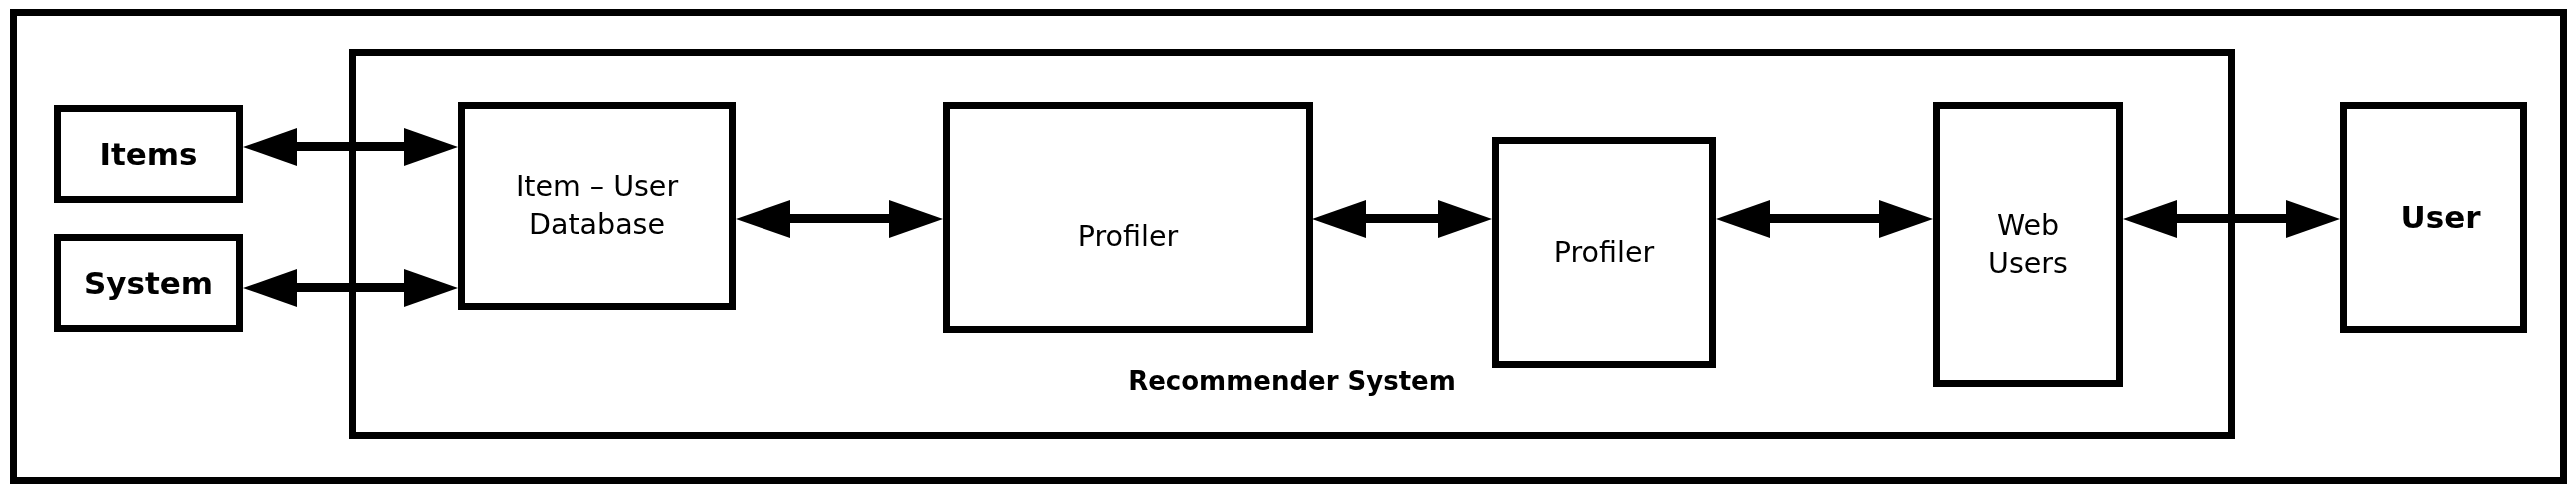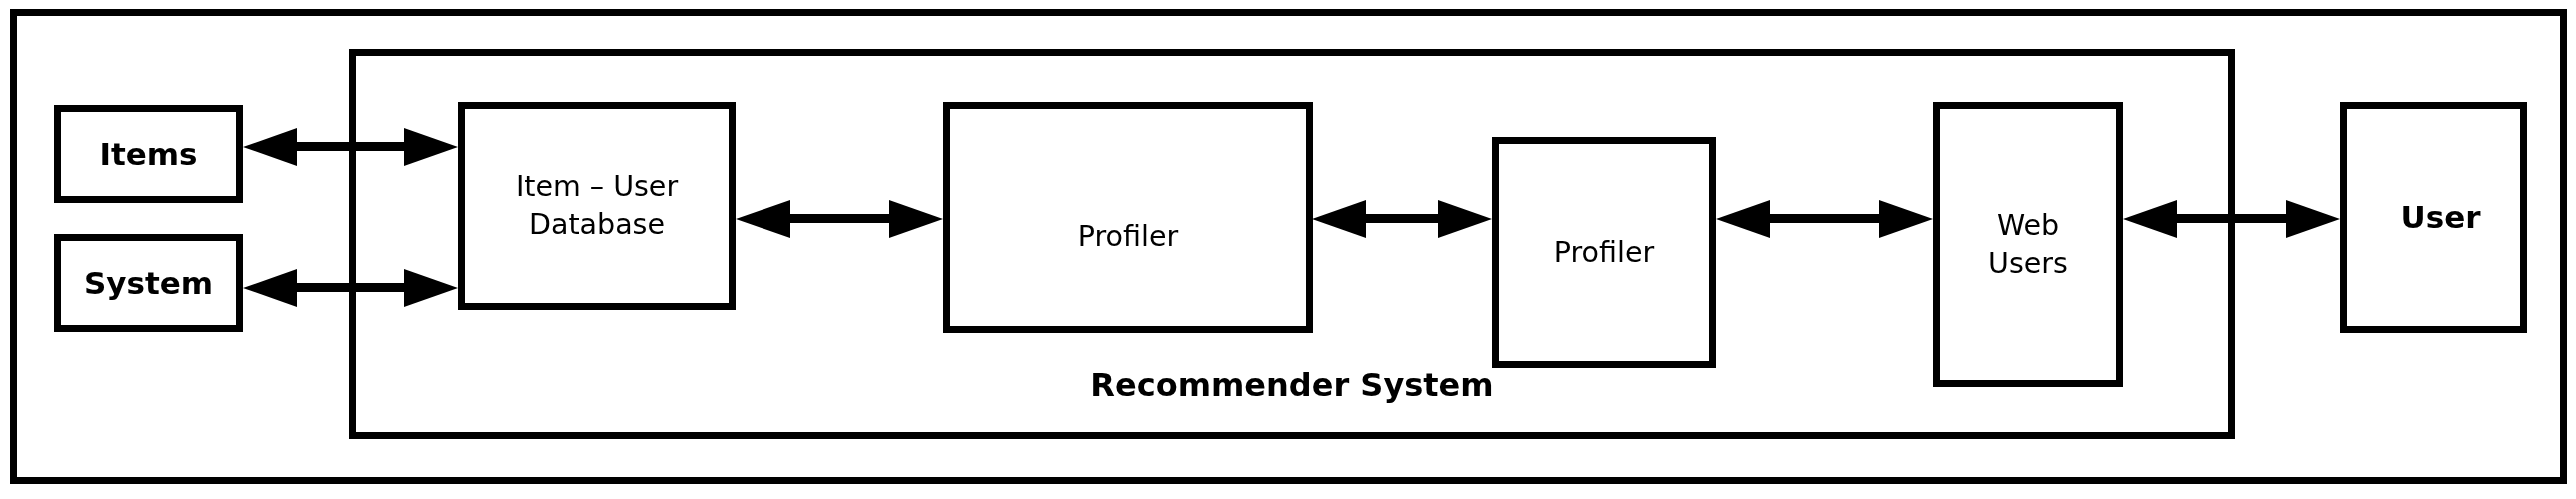--- a/index.html
+++ b/index.html
@@ -41,21 +41,21 @@
   .node.bold .lbl {
     font-weight: 700;
     font-size: 31px;
   }
   .syslabel {
     position: absolute;
     left: 349px;
     top: 366px;
     width: 1886px;
     text-align: center;
-    font-size: 32px;
+    font-size: 26px;
     font-weight: 700;
     letter-spacing: 0px;
   }
   .arrow {
     position: absolute;
     height: 39px;
     display: flex;
     align-items: center;
   }
   .arrow .head-left {

